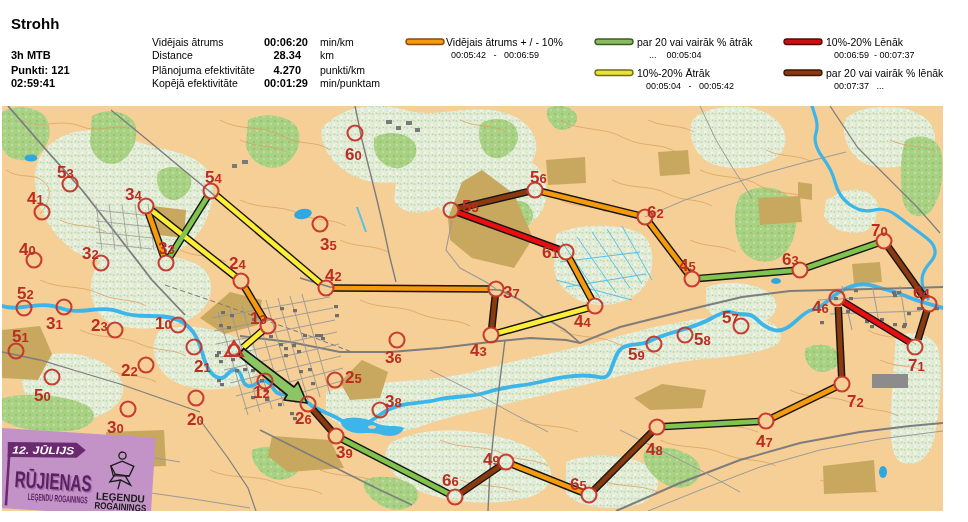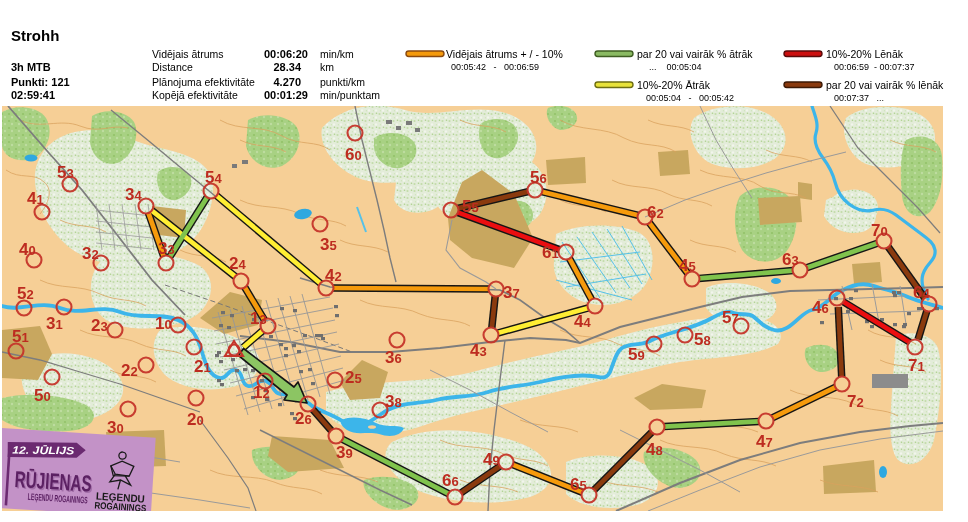--- a/index.html
+++ b/index.html
@@ -1,17 +1,17 @@
 <!DOCTYPE html>
 <html><head><meta charset="utf-8">
 <style>
 html,body{margin:0;padding:0;background:#fff;width:968px;height:522px;overflow:hidden}
 *{box-sizing:border-box}
 #page{position:relative;width:968px;height:522px;font-family:"Liberation Sans",sans-serif}
-#hdr{position:absolute;left:0;top:16px}
+#hdr{position:absolute;left:0;top:4px}
 #map{position:absolute;left:2px;top:106px}
 </style></head>
 <body>
 <div id="page">
 
 <div id="hdr"><svg width="968" height="106" viewBox="0 0 968 106" font-family="Liberation Sans, sans-serif">
 
 <text x="11" y="25" font-size="15" font-weight="bold" fill="#000">Strohh</text>
 
 <text x="11" y="55" font-size="11" font-weight="bold">3h MTB</text>

